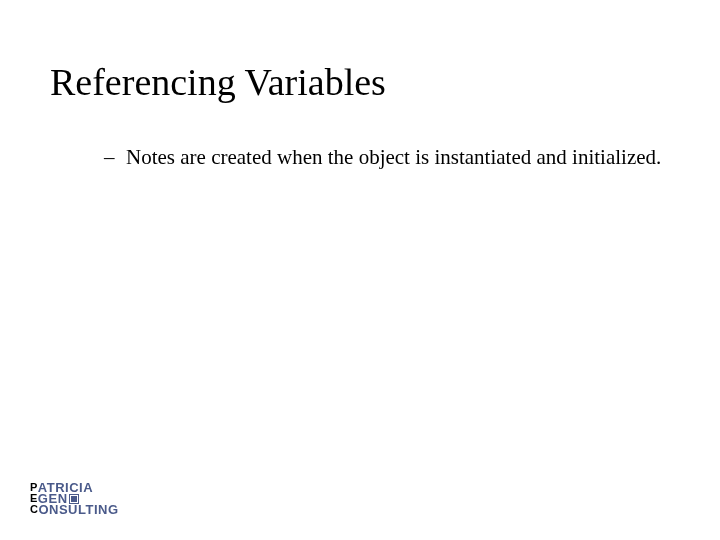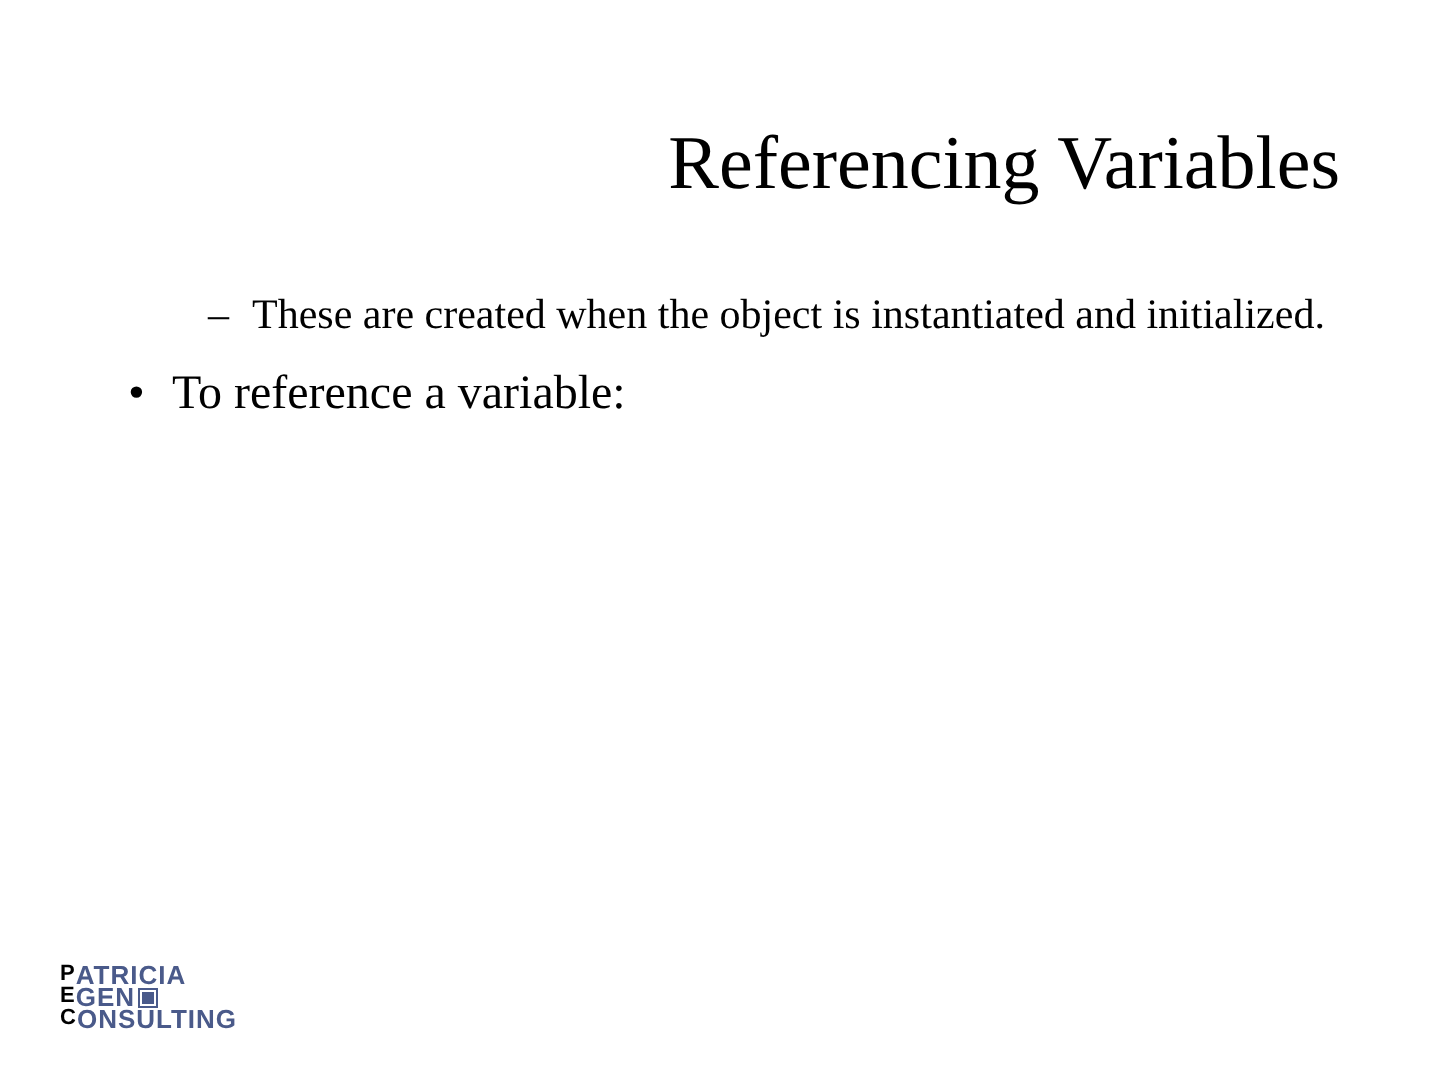--- a/index.html
+++ b/index.html
@@ -18,21 +18,21 @@
     }
     .slide {
       width: 100%;
       height: 100%;
       padding: 60px 50px 20px 50px;
       position: relative;
     }
     .title {
       font-size: 38px;
       font-weight: normal;
-      text-align: right;
+      text-align: left;
       margin-bottom: 40px;
     }
     .content {
       padding-left: 10px;
     }
     .bullet-l1 {
       font-size: 24px;
       line-height: 1.25;
       margin-bottom: 6px;
       padding-left: 26px;
@@ -103,23 +103,22 @@
       left: 1px;
     }
   </style>
 </head>
 <body>
 
 <div class="slide">
   <h1 class="title">Referencing Variables</h1>
 
   <div class="content">
-    <div class="bullet-l2">These are created when the object is instantiated and initialized.</div>
+    <div class="bullet-l2">Notes are created when the object is instantiated and initialized.</div>
     <div class="spacer"></div>
-    <div class="bullet-l1">To reference a variable:</div>
   </div>
 
   <div class="logo">
     <div class="logo-line logo-text">
       <span class="logo-first">P</span>
         <span class="logo-rest">ATRICIA</span>
     </div>
     <div class="logo-line logo-text">
       <span class="logo-first">E</span>
         <span class="logo-rest">GEN</span>

